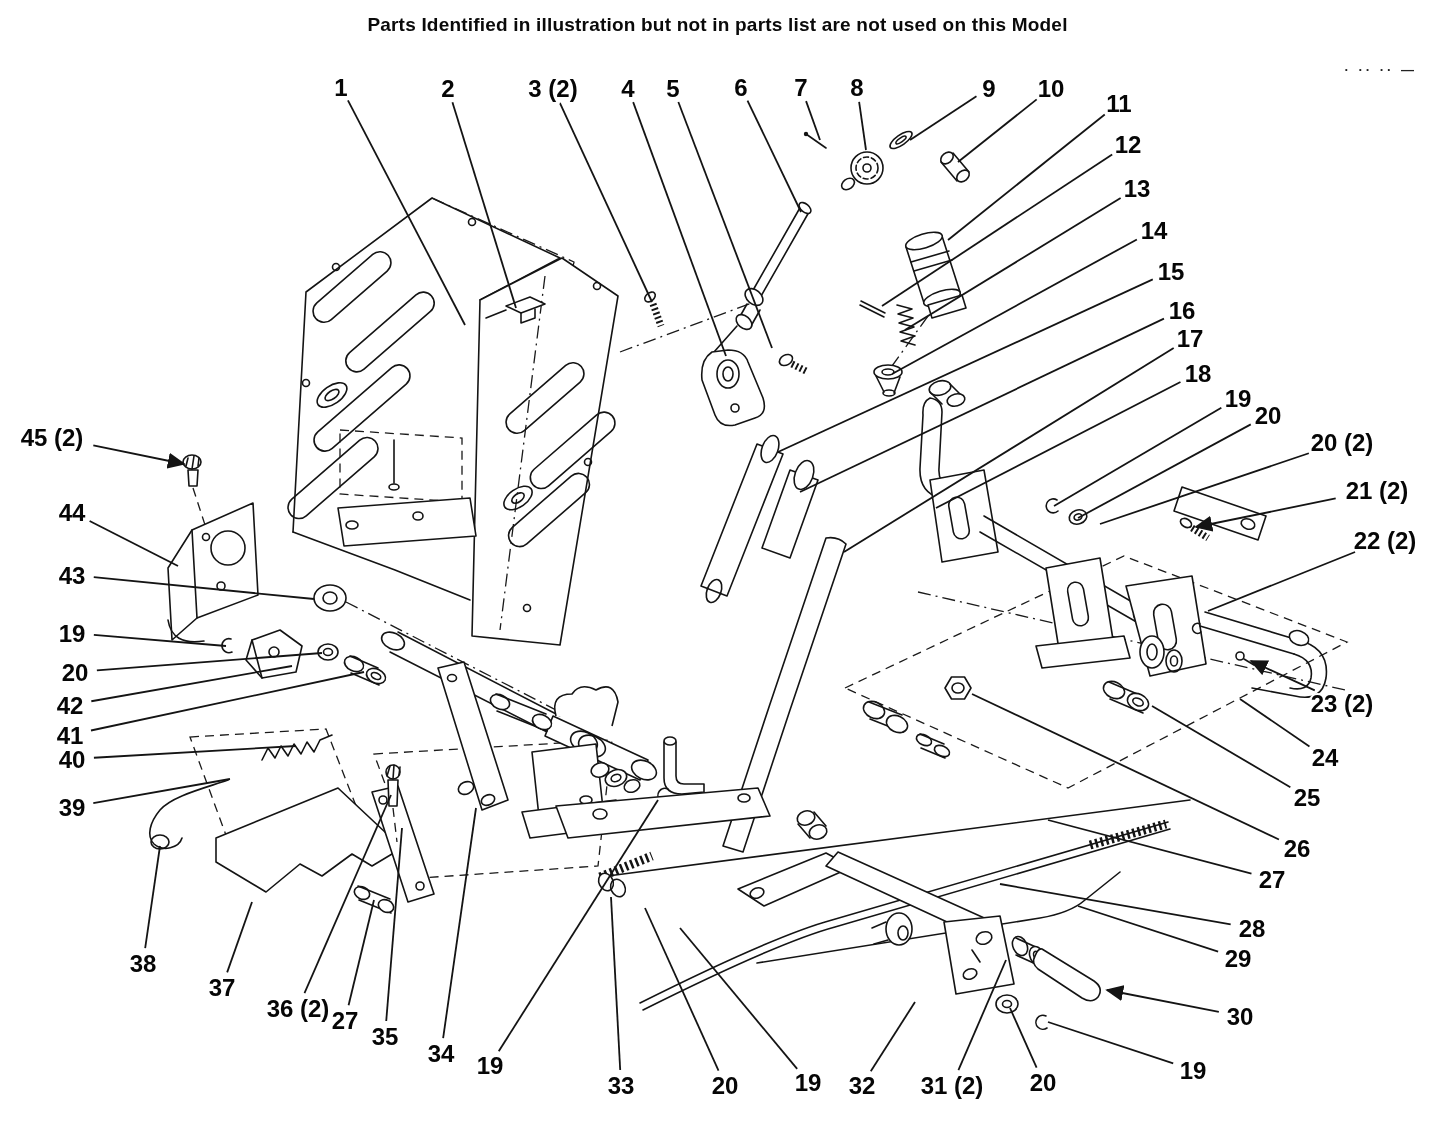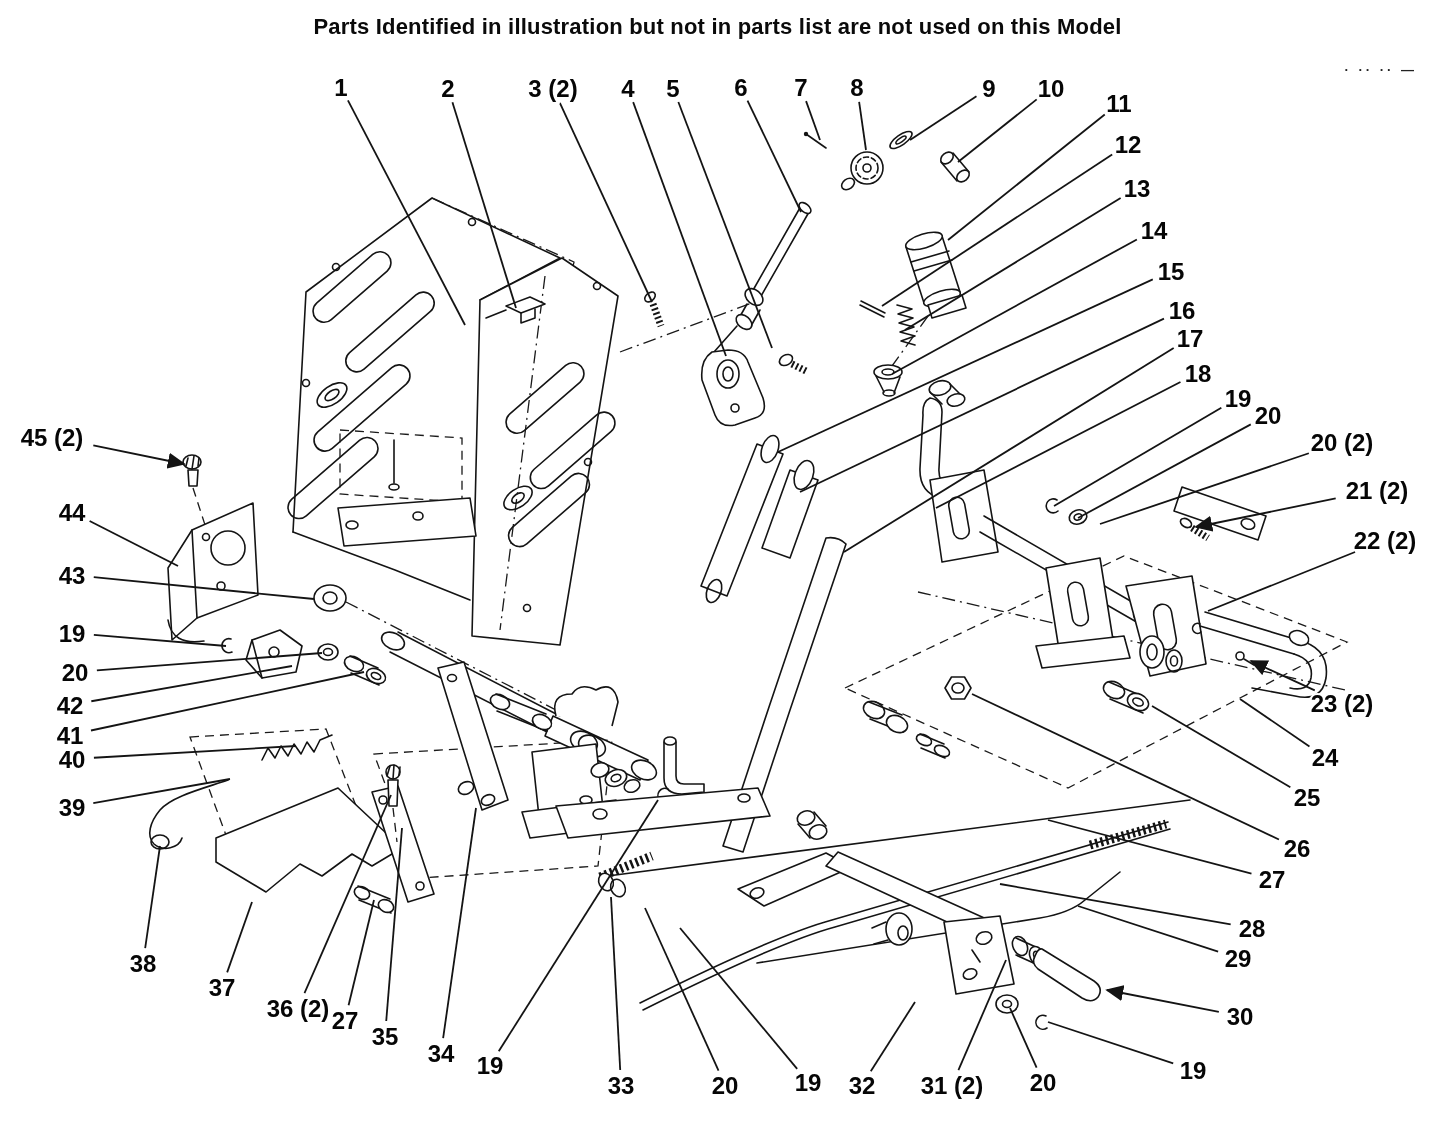--- a/index.html
+++ b/index.html
@@ -1,19 +1,19 @@
 <!DOCTYPE html>
 <html><head>
 <meta charset="utf-8">
 <style>
   html,body{margin:0;padding:0;background:#ffffff;}
   .canvas{position:relative;width:1435px;height:1126px;background:#fff;overflow:hidden;
           font-family:"Liberation Sans", sans-serif;}
   .title{position:absolute;left:50%;top:14px;transform:translateX(-50%);
-         font-size:22px;font-weight:bold;color:#0a0a0a;white-space:nowrap;letter-spacing:.2px;text-align:right;}
+         font-size:19px;font-weight:bold;color:#0a0a0a;white-space:nowrap;letter-spacing:.2px;text-align:right;}
   .corner-marks{position:absolute;right:18px;top:62px;font-size:13px;font-weight:bold;
                 color:#222;letter-spacing:3px;white-space:nowrap;}
   svg{position:absolute;left:0;top:0;}
   .ln{stroke:#141414;stroke-width:1.6;fill:none;stroke-linecap:round;stroke-linejoin:round;}
   .fw{stroke:#141414;stroke-width:1.6;fill:#ffffff;stroke-linejoin:round;}
   .dd{stroke:#1a1a1a;stroke-width:1.3;fill:none;stroke-dasharray:13 5 2 5;}
   .dash{stroke:#1a1a1a;stroke-width:1.3;fill:none;stroke-dasharray:9 6;}
   .thr{stroke:#141414;stroke-width:9;fill:none;stroke-dasharray:2.5 3;}
   .thr2{stroke:#141414;stroke-width:7;fill:none;stroke-dasharray:2 2.5;}
   .lbl{font:bold 24px "Liberation Sans",sans-serif;fill:#060606;

